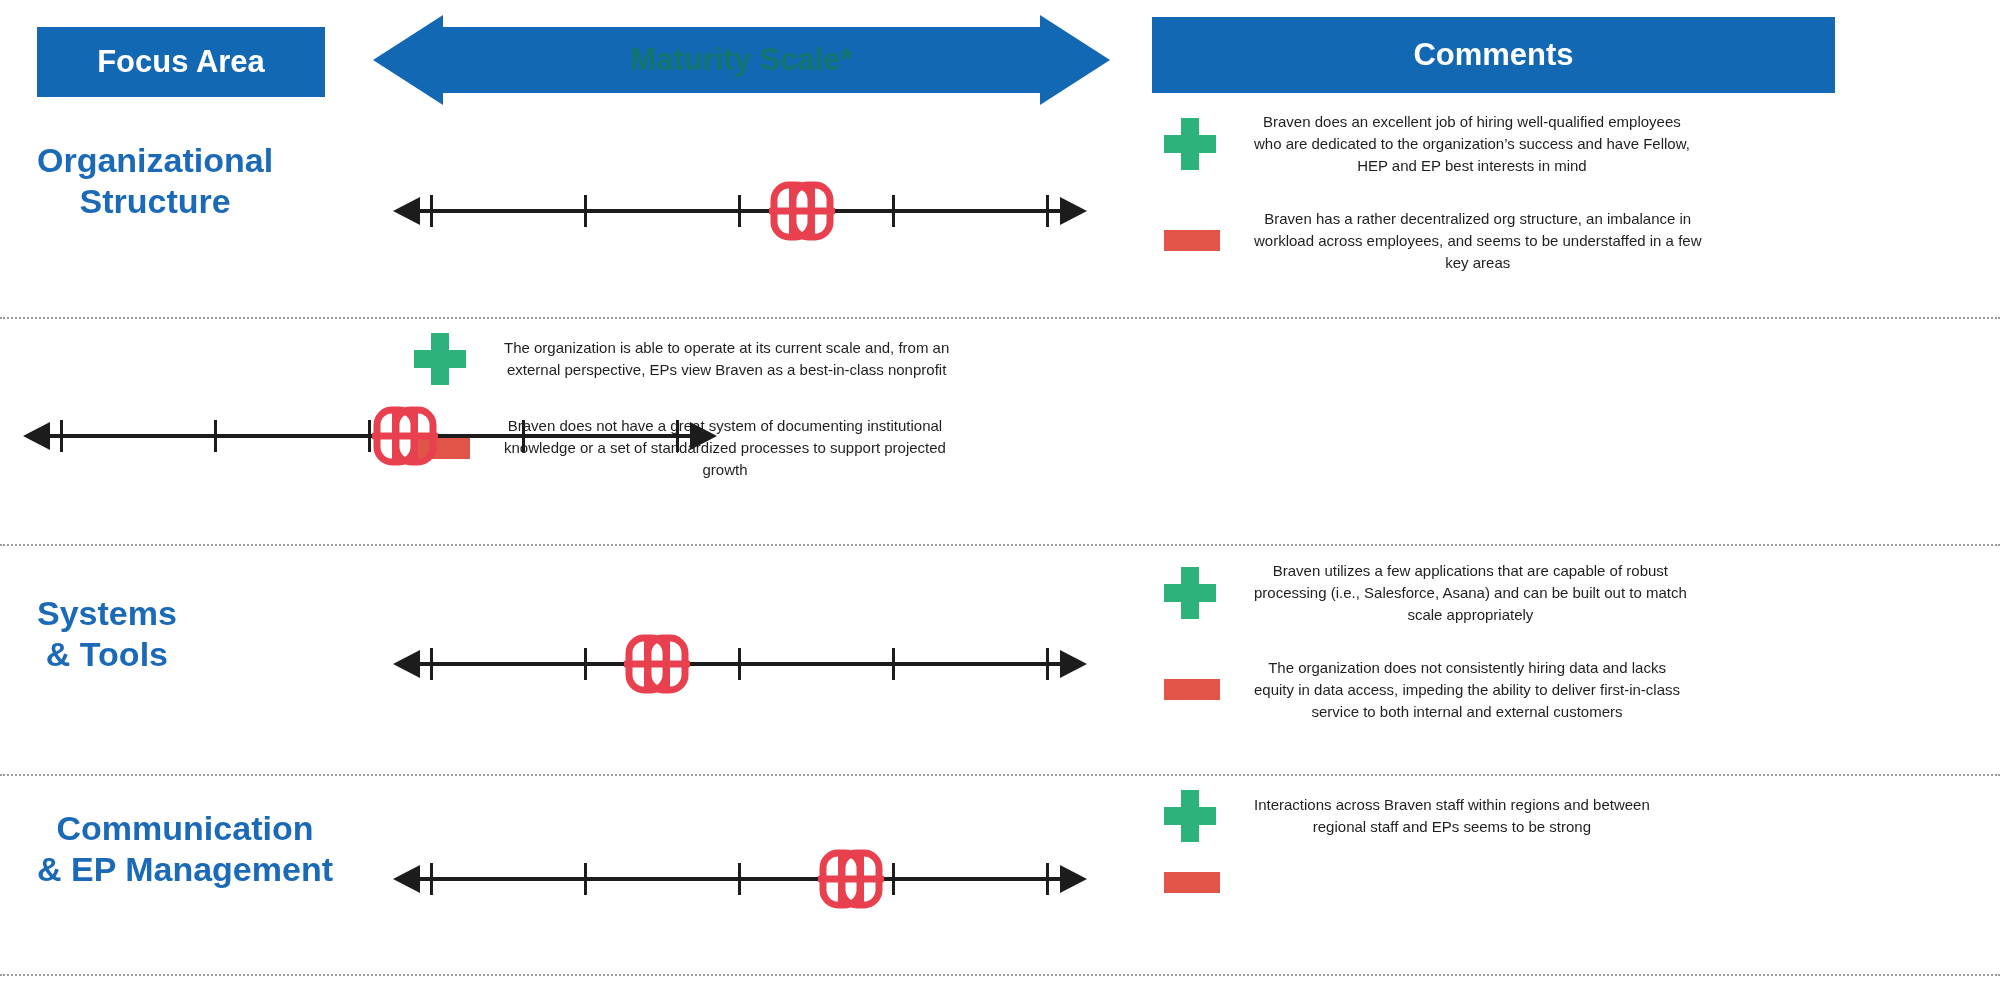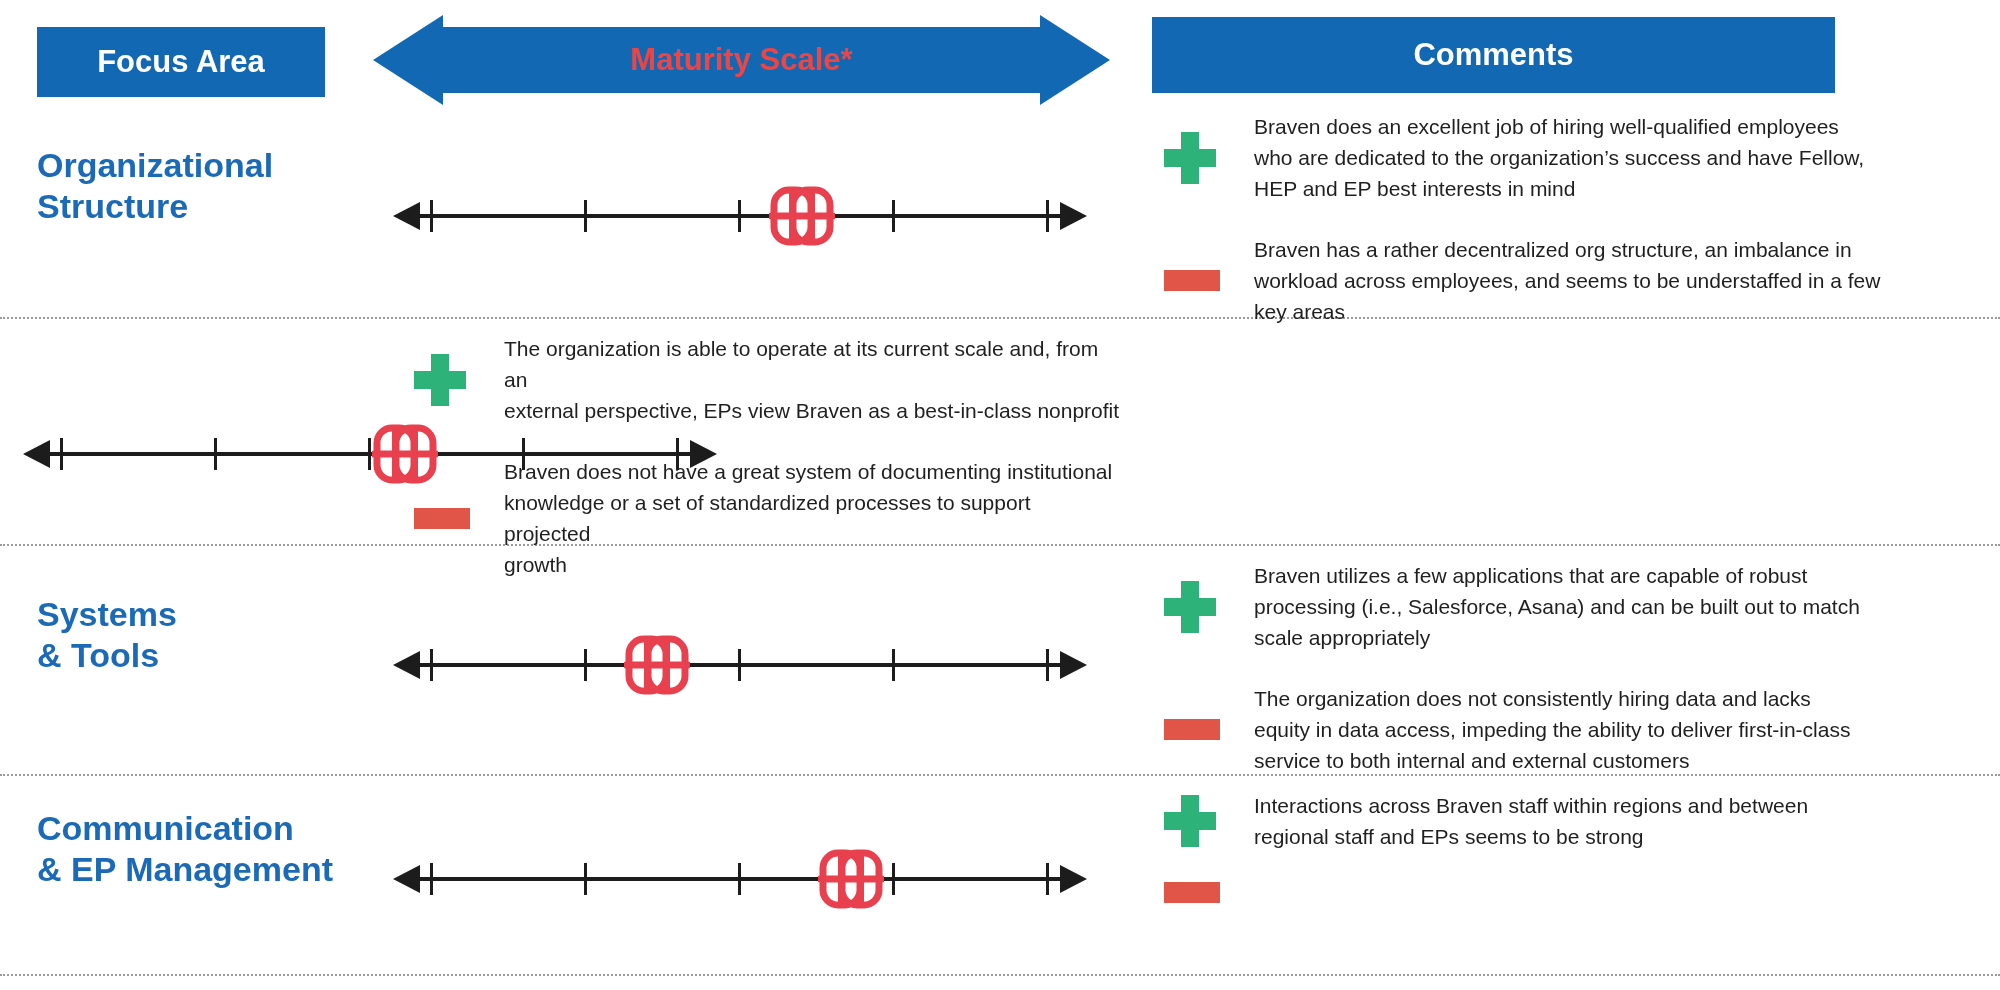--- a/index.html
+++ b/index.html
@@ -1,18 +1,18 @@
 <!DOCTYPE html>
 <html style="--blue: #1368b4; --label_blue: #1b6ab7; --marker_red: #e8404e; --plus_green: #2db37a; --minus_red: #e05547;"><head>
 <meta charset="utf-8">
 <style>
   html,body { margin:0; padding:0; background:#fff; }
   .page {
     position:relative; width:2000px; height:990px; background:#fff;
-    font-family:"Liberation Sans", sans-serif; overflow:hidden;
+    font-family:"Liberation Sans", sans-serif; overflow:hidden;text-align:center;
   }
 
   
   .focus-box, .comments-box {
     position:absolute; background:var(--blue);
     color:#fff; font-weight:bold; font-size:31px;
     display:flex; align-items:center; justify-content:center;
   }
   .focus-box   { left:37px;  top:27px; width:288px; height:70px; }
   .comments-box{ left:1152px; top:17px; width:683px; height:76px; }
@@ -24,21 +24,21 @@
     border-top:45px solid transparent; border-bottom:45px solid transparent;
     border-right:70px solid var(--blue);
   }
   .maturity-arrow .head-r {
     position:absolute; right:0; top:0; width:0; height:0;
     border-top:45px solid transparent; border-bottom:45px solid transparent;
     border-left:70px solid var(--blue);
   }
   .maturity-arrow .arrow-label {
     position:absolute; inset:0; display:flex; align-items:center; justify-content:center;
-    color:#ef4444; font-weight:bold; font-size:31px; z-index:1;
+    color:#0f766e; font-weight:bold; font-size:31px; z-index:1;
   }
 
   
   .rows { position:absolute; left:0; right:0; top:97px; }
   .row {
     display:grid; grid-template-columns:370px 750px 880px;
     border-bottom:2px dotted #9a9a9a; box-sizing:border-box;
   }
   .row.r1 { height:222px; }
   .row.r2 { height:227px; }
@@ -76,21 +76,21 @@
   
   .comments-cell {
     display:flex; flex-direction:column; gap:30px;
     padding:14px 0 0 32px; box-sizing:border-box;
   }
   .comment-entry { display:flex; align-items:center; }
   .icon-col { flex:none; width:102px; padding-left:12px; box-sizing:border-box; display:flex; }
   .plus-icon { color:var(--plus_green); }
   .minus-icon { width:56px; height:21px; background:var(--minus_red); }
   .comment-text {
-    font-size:21px; line-height:1.48; color:#1f1f1f;
+    font-size:15px; line-height:1.48; color:#1f1f1f;
     white-space:pre-line; max-width:730px;
   }
 </style>
 </head>
 <body>
 
 <div class="page">
 
   <div class="focus-box">
     <span>Focus Area</span>

